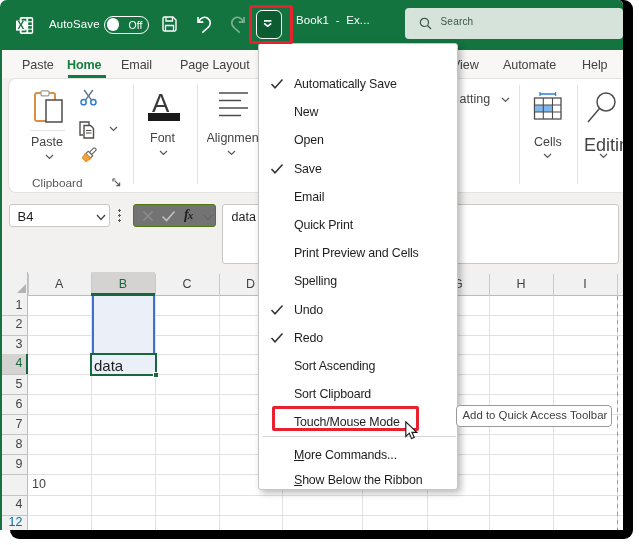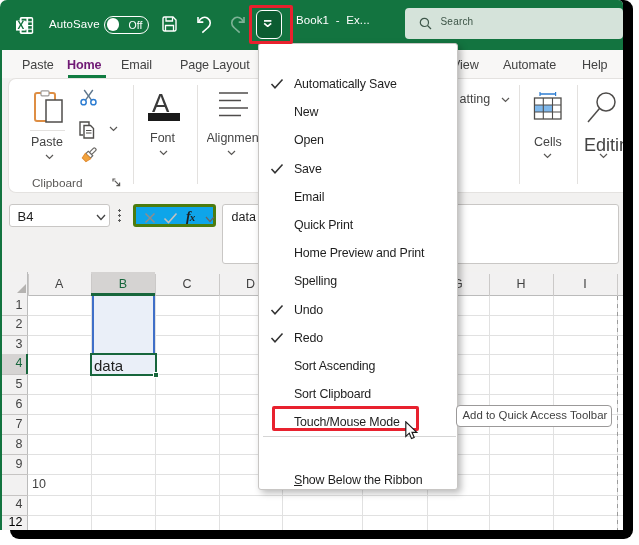--- a/index.html
+++ b/index.html
@@ -21,21 +21,21 @@
 
 #tabrow { left:0; top:50px; width:623px; height:28px; background:#F8F7F6; }
 .tab { top:7.5px; font-size:12.6px; color:#424242; white-space:nowrap; letter-spacing:-0.1px; }
 #homeu { left:68px; top:24.5px; width:37.5px; height:3px; background:#107C41; }
 
 #ribbon { left:8px; top:78px; width:615px; height:114.5px; background:#fff; border:1px solid #E4E2E0; border-right:none; border-radius:8px 0 0 8px; }
 .vsep { top:6px; width:1px; height:99px; background:#E3E1DF; }
 .glabel { font-size:11.8px; color:#5A5856; }
 
 #namebox { left:8.5px; top:203.5px; width:101.5px; height:23.5px; background:#fff; border:1px solid #C9C7C5; border-radius:3px; font-size:13px; color:#202020; }
-#fxbox { left:133px; top:203.5px; width:83px; height:23.5px; background:#0ea5e9; border:3px solid #4d7c0f; border-radius:3px; }
+#fxbox { left:133px; top:203.5px; width:83px; height:23.5px; background:#737373; border:1px solid #4d7c0f; border-radius:3px; }
 #fmlbox { left:221.5px; top:203.5px; width:397px; height:60px; background:#fff; border:1px solid #C9C7C5; border-radius:3px; font-size:12.5px; color:#202020; }
 
 #sheet { left:0; top:272px; width:623px; height:258px; background:#fff; }
 .hdrtxt { font-size:12.5px; color:#424242; }
 .gl { background:#E1E1E1; }
 
 #menu { left:257.5px; top:43px; width:200.5px; height:447px; background:#fff; border:1px solid #C8C6C4; border-radius:3px; box-shadow:3px 3px 7px rgba(0,0,0,0.28); }
 .mi { left:35.5px; font-size:12.4px; color:#1E1E1E; white-space:nowrap; letter-spacing:-0.15px;}
 
 .redbox { border:4px solid #E8212E; border-radius:2px; }
@@ -91,21 +91,21 @@
       <div class="abs" id="searchbox">
         <svg class="abs" style="left:14.5px;top:8.5px" width="13" height="13" viewBox="0 0 13 13">
           <circle cx="5.4" cy="5.4" r="4.1" fill="none" stroke="#3E574A" stroke-width="1.2"></circle>
           <line x1="8.5" y1="8.5" x2="12" y2="12" stroke="#3E574A" stroke-width="1.2"></line>
         </svg>
         <div class="abs" id="searchtxt">Search</div>
       </div>
     </div>
     <div id="tabrow" class="abs">
       <div class="abs tab" style="left:22px">Paste</div>
-      <div class="abs tab" style="left:67px;color:#701a75;font-weight:600;letter-spacing:-0.2px">Home</div>
+      <div class="abs tab" style="left:67px;color:#15803d;font-weight:600;letter-spacing:-0.2px">Home</div>
       <div class="abs tab" style="left:121px">Email</div>
       <div class="abs tab" style="left:180px">Page Layout</div>
       <div class="abs tab" style="left:452px">View</div>
       <div class="abs tab" style="left:503px">Automate</div>
       <div class="abs tab" style="left:582px">Help</div>
       <div class="abs" id="homeu"></div>
     </div>
     <div id="ribbon" class="abs">
 
       <svg class="abs" style="left:25px;top:11px" width="30" height="34" viewBox="0 0 30 34">
@@ -272,21 +272,21 @@
       <div class="abs hdrtxt" style="left:0;top:144.7px;width:22.5px;text-align:right;color:#424242">7</div>
       <div class="abs" style="left:2px;top:162.2px;width:25.5px;height:1px;background:#C6C4C3"></div>
       <div class="abs hdrtxt" style="left:0;top:164.8px;width:22.5px;text-align:right;color:#424242">8</div>
       <div class="abs" style="left:2px;top:182.4px;width:25.5px;height:1px;background:#C6C4C3"></div>
       <div class="abs hdrtxt" style="left:0;top:184.9px;width:22.5px;text-align:right;color:#424242">9</div>
       <div class="abs" style="left:2px;top:202.4px;width:25.5px;height:1px;background:#C6C4C3"></div>
       <div class="abs hdrtxt" style="left:0;top:204.9px;width:46px;text-align:right;color:#424242">10</div>
       <div class="abs" style="left:2px;top:222.5px;width:25.5px;height:1px;background:#C6C4C3"></div>
       <div class="abs hdrtxt" style="left:0;top:225.0px;width:22.5px;text-align:right;color:#424242">4</div>
       <div class="abs" style="left:2px;top:242.5px;width:25.5px;height:1px;background:#C6C4C3"></div>
-      <div class="abs hdrtxt" style="left:0;top:242.5px;width:22.5px;text-align:right;color:#000000">12</div>
+      <div class="abs hdrtxt" style="left:0;top:242.5px;width:22.5px;text-align:right;color:#0369a1">12</div>
       <div class="abs" style="left:2px;top:257.5px;width:25.5px;height:1px;background:#C6C4C3"></div>
         </div>
       <div id="grid">
           <div class="abs gl" style="left:91.0px;top:23.5px;width:1px;height:234px"></div>
       <div class="abs gl" style="left:155.0px;top:23.5px;width:1px;height:234px"></div>
       <div class="abs gl" style="left:219.0px;top:23.5px;width:1px;height:234px"></div>
       <div class="abs gl" style="left:282.0px;top:23.5px;width:1px;height:234px"></div>
       <div class="abs gl" style="left:362.0px;top:23.5px;width:1px;height:234px"></div>
       <div class="abs gl" style="left:426.5px;top:23.5px;width:1px;height:234px"></div>
       <div class="abs gl" style="left:489.0px;top:23.5px;width:1px;height:234px"></div>
@@ -320,34 +320,35 @@
       </svg>
     <div class="abs mi" style="top:33px">Automatically Save</div>
     <div class="abs mi" style="top:61.2px">New</div>
     <div class="abs mi" style="top:89.4px">Open</div>
     <svg class="abs chksvg" style="left:11px;top:118.6px" width="14" height="12" viewBox="0 0 14 12">
         <path d="M1.5 6 L5 9.8 L12.5 1.5" fill="none" stroke="#323232" stroke-width="1.5"></path>
       </svg>
     <div class="abs mi" style="top:117.6px">Save</div>
     <div class="abs mi" style="top:145.8px">Email</div>
     <div class="abs mi" style="top:174px">Quick Print</div>
-    <div class="abs mi" style="top:202.2px">Home Preview and Print</div>
+    <div class="abs mi" style="top:202.2px">Print Preview and Cells</div>
     <div class="abs mi" style="top:230.4px">Spelling</div>
     <svg class="abs chksvg" style="left:11px;top:259.6px" width="14" height="12" viewBox="0 0 14 12">
         <path d="M1.5 6 L5 9.8 L12.5 1.5" fill="none" stroke="#323232" stroke-width="1.5"></path>
       </svg>
     <div class="abs mi" style="top:258.6px">Undo</div>
     <svg class="abs chksvg" style="left:11px;top:287.8px" width="14" height="12" viewBox="0 0 14 12">
         <path d="M1.5 6 L5 9.8 L12.5 1.5" fill="none" stroke="#323232" stroke-width="1.5"></path>
       </svg>
     <div class="abs mi" style="top:286.8px">Redo</div>
     <div class="abs mi" style="top:315px">Sort Ascending</div>
     <div class="abs mi" style="top:343.2px">Sort Clipboard</div>
     <div class="abs mi" style="top:371.4px">Touch/Mouse Mode</div>
     <div class="abs" style="left:4px;top:392px;width:193px;height:1px;background:#D5D5D5"></div>
+    <div class="abs mi" style="top:403.5px"><u>M</u>ore Commands...</div>
     <div class="abs mi" style="top:428.7px"><u>S</u>how Below the Ribbon</div>
   </div>
 
   <div id="tooltip" class="abs">
       <span class="abs" style="left:6px;top:3px;white-space:nowrap">Add to Quick Access Toolbar</span>
     </div>
 
   <div class="abs redbox" style="left:249px;top:5px;width:44px;height:38.5px;border-width:3px"></div>
   <div class="abs redbox" style="left:271.5px;top:405.5px;width:147.5px;height:25px;border-width:3.5px"></div>
 

